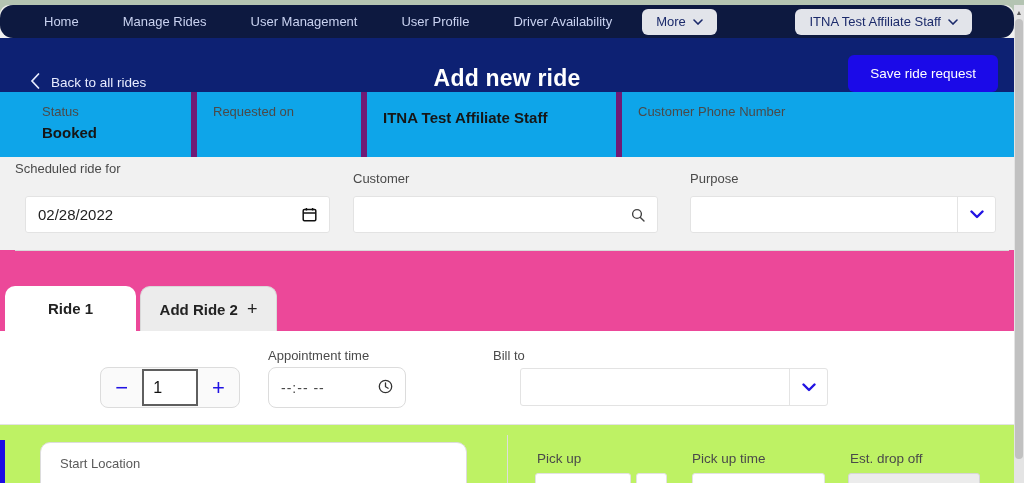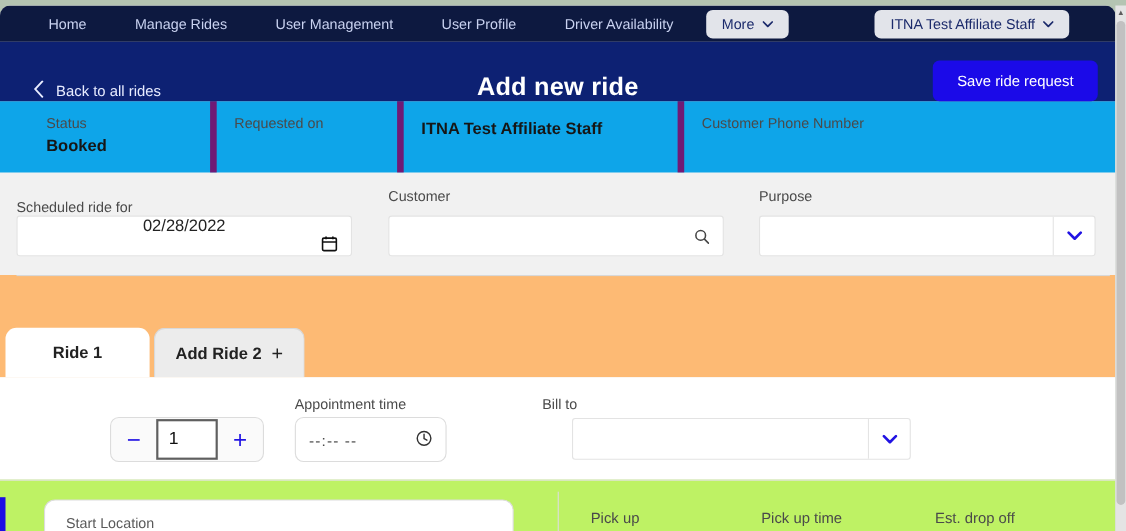--- a/index.html
+++ b/index.html
@@ -10,21 +10,21 @@
     position:relative;
     overflow:hidden;
   }
   .page {
     position:absolute; top:5px; left:0; width:1014px; height:478px;
     border-radius:9px 9px 0 0; overflow:hidden; background:#f1f1f1;
   }
   
   .navbar {
     height:33px; background:#0d1940; display:flex; align-items:center;
-    padding-left:22px; position:relative;
+    padding-left:22px; position:relative;border-radius:13px;
   }
   .nav-item {
     color:#c9d2f0; font-size:13px; padding:0 22px; line-height:33px;
     white-space:nowrap; cursor:pointer;
   }
   .nav-item.active {
     background:#1a2d92; color:#ffffff; border-radius:8px 8px 0 0;
     height:33px;
   }
   .pill-btn {
@@ -71,21 +71,21 @@
     border-radius:3px; display:flex; align-items:center; padding:0 12px;
     font-size:15px; color:#222; cursor:text;
   }
   .f-input .icon-right { margin-left:auto; display:flex; align-items:center; }
   .select-tail {
     margin-left:auto; align-self:stretch; width:38px; border-left:1px solid #e4e4e4;
     display:flex; align-items:center; justify-content:center; margin-right:-12px;
     cursor:pointer;
   }
   
-  .tabs-section { height:93px; background:#fdba74; position:relative; }
+  .tabs-section { height:81px; background:#ec4899; position:relative; }
   .tabs-divider { position:absolute; top:0; left:15px; right:5px; height:1px; background:#d8d8d8; }
   .tab {
     position:absolute; bottom:0; height:45px; display:flex; align-items:center;
     justify-content:center; font-size:15px; font-weight:bold; color:#222;
     border-radius:10px 10px 0 0; cursor:pointer; gap:9px;
   }
   .tab.active { left:5px; width:131px; background:#ffffff; }
   .tab.ghost {
     left:140px; width:137px; background:#ececec;
     border:1px solid #d9d9d9; border-bottom:none;
@@ -195,22 +195,22 @@
     <div class="info-col c3">
       <div class="info-value">ITNA Test Affiliate Staff</div>
     </div>
     <div class="info-col c4">
       <div class="info-label">Customer Phone Number</div>
       <div class="info-value"></div>
     </div>
   </div>
 
   <div class="form-section">
-    <div class="f-label" style="left:15px; top:24px;">Scheduled ride for</div>
-    <div class="f-input" style="left:15px; top:39px; width:305px;flex-direction:column;">
+    <div class="f-label" style="left:15px; top:4px;">Scheduled ride for</div>
+    <div class="f-input" style="left:25px; top:39px; width:305px;">
       <span>02/28/2022</span>
       <span class="icon-right">
         <svg width="15" height="15" viewBox="0 0 15 15">
             <rect x="1.2" y="2.5" width="12.6" height="11.3" rx="1.2" fill="none" stroke="#111" stroke-width="1.5"></rect>
             <line x1="1.2" y1="6" x2="13.8" y2="6" stroke="#111" stroke-width="1.5"></line>
             <line x1="4.4" y1="1" x2="4.4" y2="3.6" stroke="#111" stroke-width="1.5"></line>
             <line x1="10.6" y1="1" x2="10.6" y2="3.6" stroke="#111" stroke-width="1.5"></line>
           </svg>
       </span>
     </div>

